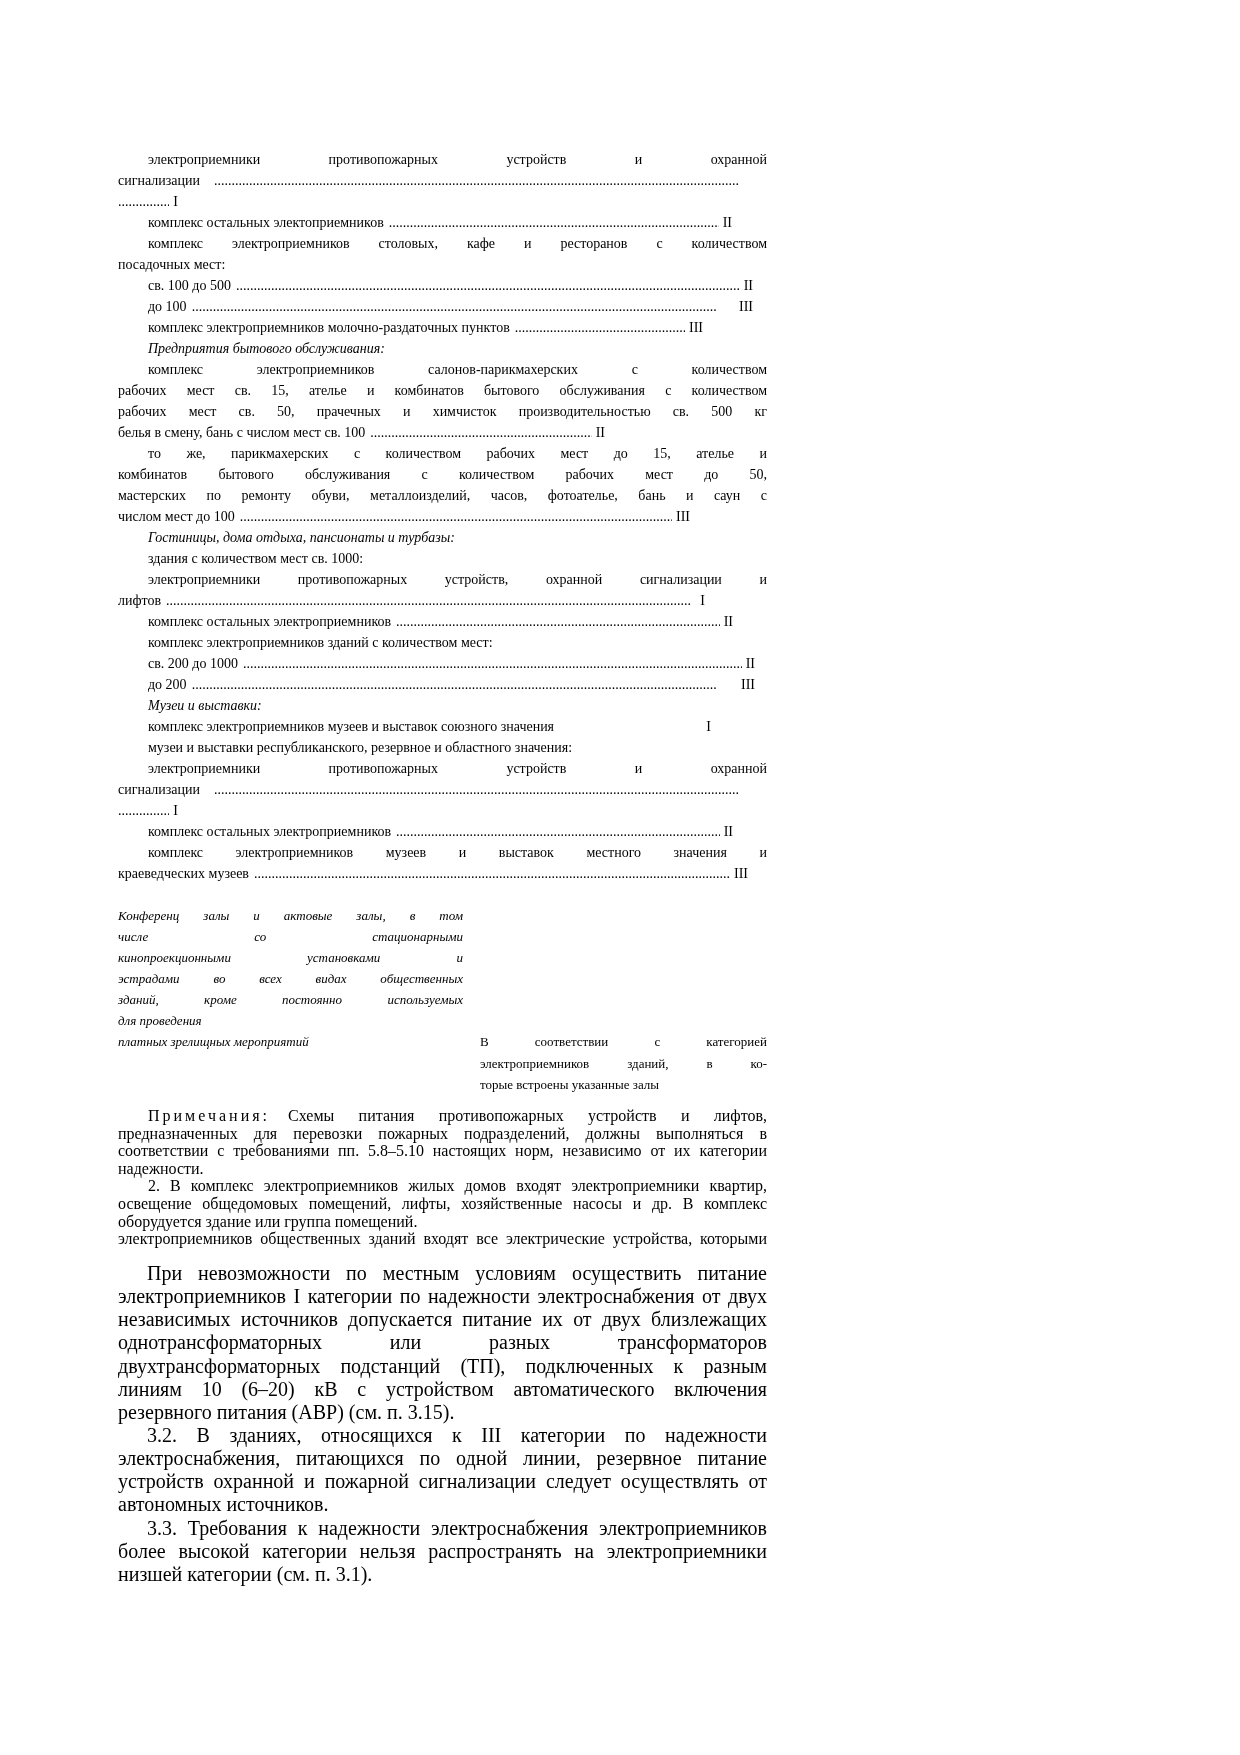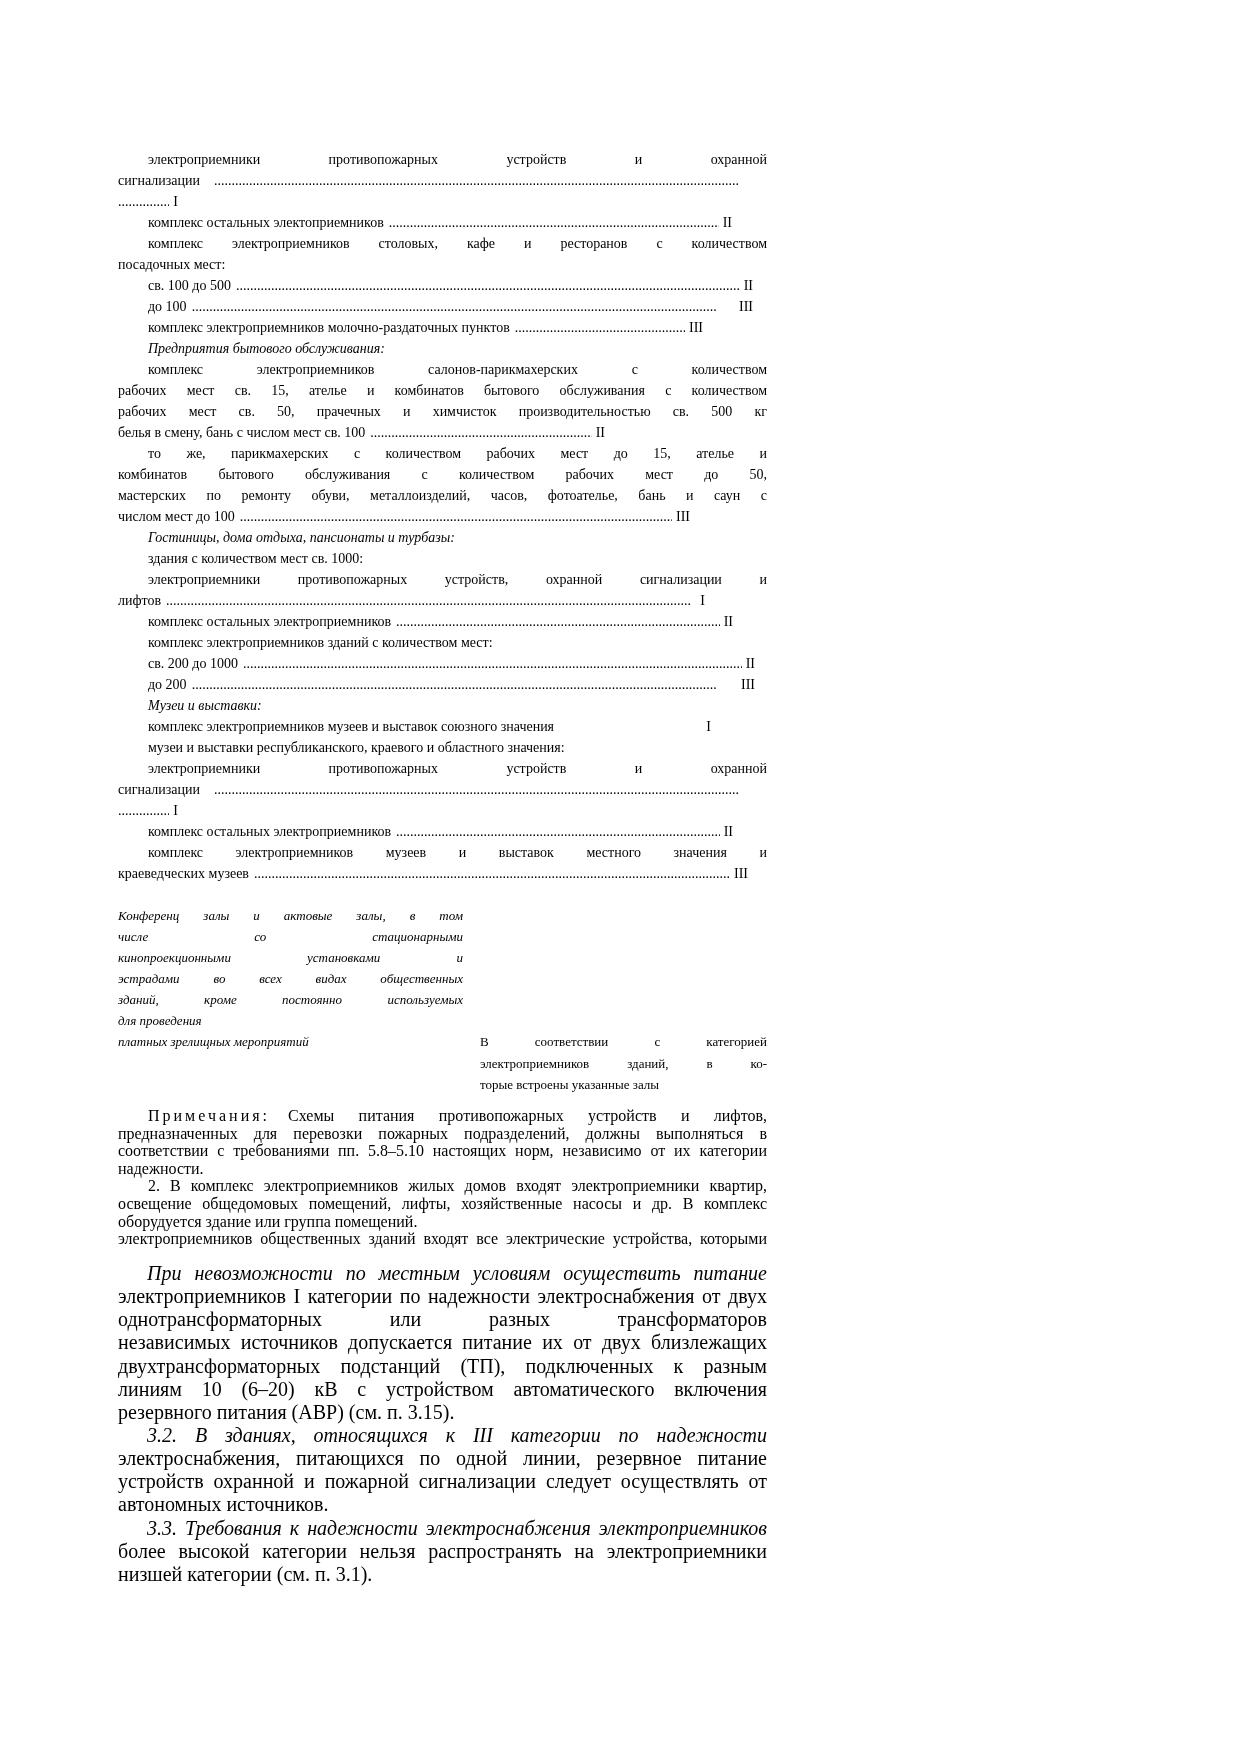--- a/index.html
+++ b/index.html
@@ -35,21 +35,21 @@
   .conf .right .ln { height: 21.5px; line-height: 21.5px; }
 
   
   .notes { top: 1107px; font-size: 16px; line-height: 17.6px; }
   .notes .ln { height: 17.6px; }
   .notes .spaced { letter-spacing: 3px; margin-right: 18px; }
 
   
   .bodytext { top: 1262px; font-size: 20px; line-height: 23.15px; }
   .bodytext .ln { height: 23.15px; }
-  .bodytext .ln.ind { padding-left: 29px; font-style: italic; }
+  .bodytext .ln.ind { padding-left: 29px; }
 </style>
 </head>
 <body>
 
 <div class="page">
 
   <div class="block list">
 
     <div>
       <div class="ln j ind">электроприемники противопожарных устройств и охранной</div>
@@ -150,21 +150,21 @@
     </div>
 
     <div class="ln ind it">Музеи и выставки:</div>
 
     <div class="ln ldr ind" style="width:593px">
       <span class="t">комплекс электроприемников музеев и выставок союзного значения</span>
       <span class="d"></span>
       <span class="c">I</span>
     </div>
 
-    <div class="ln ind">музеи и выставки республиканского, краевого и областного значения:</div>
+    <div class="ln ind">музеи и выставки республиканского, резервное и областного значения:</div>
 
     <div>
       <div class="ln j ind">электроприемники противопожарных устройств и охранной</div>
       <div class="ln ldr" style="width:649px">
         <span class="t">сигнализации</span>
         <span class="d wide">......................................................................................................................................................</span>
       </div>
       <div class="ln ldr" style="width:60px">
         <span class="d first">......................................................................................................................................................</span>
         <span class="c">I</span>
@@ -218,22 +218,22 @@
       <div class="ln j">освещение общедомовых помещений, лифты, хозяйственные насосы и др.  В комплекс</div>
       <div class="ln">оборудуется здание или группа помещений.</div>
       <div class="ln j">электроприемников общественных зданий входят все электрические устройства, которыми</div>
     </div>
   </div>
 
   <div class="block bodytext">
     <div>
       <div class="ln j ind">При невозможности по местным условиям осуществить питание</div>
       <div class="ln j">электроприемников I категории по надежности электроснабжения от двух</div>
+      <div class="ln j">независимых источников допускается питание их от двух близлежащих</div>
       <div class="ln j">однотрансформаторных или разных трансформаторов</div>
-      <div class="ln j">независимых источников допускается питание их от двух близлежащих</div>
       <div class="ln j">двухтрансформаторных подстанций (ТП), подключенных к разным</div>
       <div class="ln j">линиям 10 (6–20) кВ с устройством автоматического включения</div>
       <div class="ln">резервного питания (АВР) (см. п. 3.15).</div>
     </div>
     <div>
       <div class="ln j ind">3.2. В зданиях, относящихся к III категории по надежности</div>
       <div class="ln j">электроснабжения, питающихся по одной линии, резервное питание</div>
       <div class="ln j">устройств охранной и пожарной сигнализации следует осуществлять от</div>
       <div class="ln">автономных источников.</div>
     </div>

